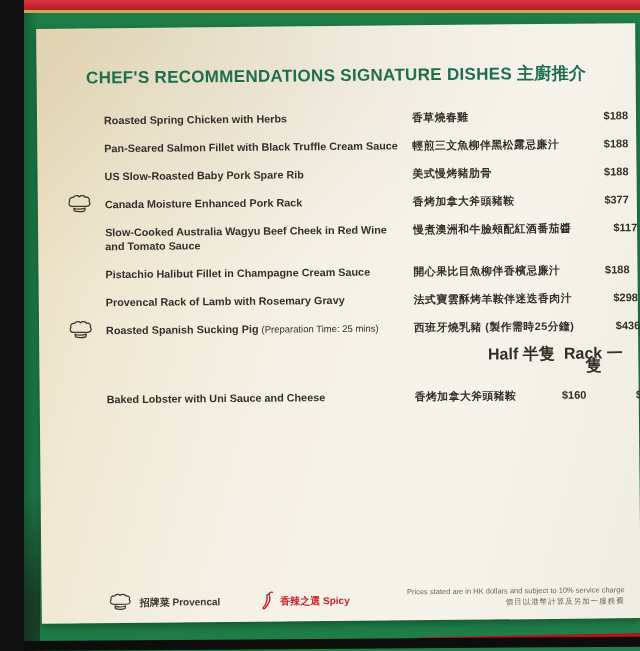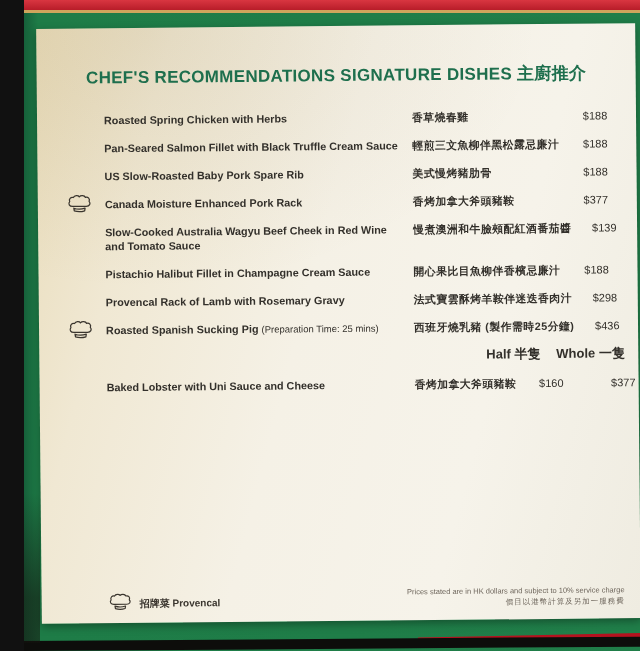--- a/index.html
+++ b/index.html
@@ -20,26 +20,26 @@
           linear-gradient(105deg,#e9dcba 0%,#f0e8d3 18%,#f5f1e6 45%,#f6f3ea 72%,#efece1 100%);
         box-shadow:0 3px 8px rgba(0,0,0,.35);}
   .page-title{margin:38px 10px 0;text-align:center;font-size:17px;font-weight:700;
               letter-spacing:.3px;color:#1e6f4d;}
   .menu{margin-top:24px;padding:0 8px 0 28px;color:#33302b;}
   .menu-row{display:grid;grid-template-columns:39px 308px 1fr 66px;align-items:start;
             margin-bottom:14px;line-height:14px;}
   .menu-row.two-price{grid-template-columns:39px 308px 1fr 70px 74px;}
   .size-header{display:grid;grid-template-columns:39px 308px 1fr 70px 74px;
                margin:0 0 16px;line-height:12px;}
-  .size-header .half,.size-header .whole{text-align:left;font-size:13px;font-weight:700;}
+  .size-header .half,.size-header .whole{text-align:center;font-size:16px;font-weight:700;}
   .cell{display:block;}
   .en{font-size:10.8px;font-weight:700;padding-right:8px;}
   .note{font-size:9.5px;font-weight:400;margin-left:3px;}
   .zh{font-size:10.8px;font-weight:700;white-space:nowrap;letter-spacing:.5px;}
-  .price{font-size:11px;font-weight:400;text-align:center;}
+  .price{font-size:11px;font-weight:700;text-align:right;}
   .icon-cell{height:14px;}
   .icon-cell svg{display:block;margin-top:-3px;}
   .legend{position:absolute;left:66px;bottom:9px;display:flex;align-items:center;gap:40px;}
   .legend-item{display:flex;align-items:center;gap:7px;font-size:10px;font-weight:700;color:#3b362f;}
   .legend-item.spicy{color:#cc2229;}
   .disclaimer{position:absolute;right:16px;bottom:12px;text-align:right;
               font-size:7.5px;line-height:10.5px;color:#6e665c;font-weight:400;}
   .disclaimer .zh-line{letter-spacing:1px;}
 </style>
 </head>
@@ -86,21 +86,21 @@
         </span>
         <span class="cell en">Canada Moisture Enhanced Pork Rack</span>
         <span class="cell zh">香烤加拿大斧頭豬鞍</span>
         <span class="cell price">$377</span>
       </div>
 
       <div class="menu-row">
         <span class="cell icon-cell"></span>
         <span class="cell en">Slow-Cooked Australia Wagyu Beef Cheek in Red Wine and Tomato Sauce</span>
         <span class="cell zh">慢煮澳洲和牛臉頰配紅酒番茄醬</span>
-        <span class="cell price">$139</span>
+        <span class="cell price">$117</span>
       </div>
 
       <div class="menu-row">
         <span class="cell icon-cell"></span>
         <span class="cell en">Pistachio Halibut Fillet in Champagne Cream Sauce</span>
         <span class="cell zh">開心果比目魚柳伴香檳忌廉汁</span>
         <span class="cell price">$188</span>
       </div>
 
       <div class="menu-row">
@@ -122,21 +122,21 @@
         <span class="cell en"><span>Roasted Spanish Sucking Pig</span><span class="note">(Preparation Time: 25 mins)</span></span>
         <span class="cell zh">西班牙燒乳豬 (製作需時25分鐘)</span>
         <span class="cell price">$436</span>
       </div>
 
       <div class="size-header">
         <span></span>
         <span></span>
         <span></span>
         <span class="half">Half 半隻</span>
-        <span class="whole">Whole 一隻</span>
+        <span class="whole">Rack 一隻</span>
       </div>
 
       <div class="menu-row two-price">
         <span class="cell icon-cell"></span>
         <span class="cell en">Baked Lobster with Uni Sauce and Cheese</span>
         <span class="cell zh">香烤加拿大斧頭豬鞍</span>
         <span class="cell price">$160</span>
         <span class="cell price">$377</span>
       </div>
 
@@ -147,20 +147,31 @@
         <span>
           <svg viewBox="0 0 36 27" width="25" height="19">
             <g fill="none" stroke="#3a352e" stroke-width="1.7" stroke-linecap="round" stroke-linejoin="round">
               <path d="M9 16 C 4.5 16, 2.5 12.5, 5 9.5 C 3.5 6, 6.5 3, 10 4 C 11.5 1, 16.5 .8, 18 3.2 C 20 .8, 25 1.2, 26.3 4 C 29.8 3, 32.8 6, 31.2 9.5 C 33.8 12.5, 31.8 16, 27.3 16 Z"></path>
               <path d="M10.5 18.5 q 7.5 2.6 15.2 0 l -.6 3.6 q -7 2.2 -14 0 Z"></path>
             </g>
           </svg>
         </span>
         <span>招牌菜 Provencal</span>
       </div>
+      <div class="legend-item spicy">
+        <span>
+          <svg viewBox="0 0 17 26" width="13" height="20">
+            <g fill="none" stroke="#cc2229" stroke-width="1.8" stroke-linecap="round" stroke-linejoin="round">
+              <path d="M11 4.5 C 12 2.2, 14 1.3, 15.8 2.2"></path>
+              <path d="M11 5 C 13.3 10, 11.3 17, 5.5 22.8 C 4 24.3, 2.4 23.2, 3.5 21.7 C 7.8 17, 8.8 10.5, 8.3 6 C 9 4.6, 10.4 4.4, 11 5 Z"></path>
+            </g>
+          </svg>
+        </span>
+        <span>香辣之選 Spicy</span>
+      </div>
     </div>
 
     <div class="disclaimer">
       <div>Prices stated are in HK dollars and subject to 10% service charge</div>
       <div class="zh-line">價目以港幣計算及另加一服務費</div>
     </div>
   </div>
 
   <div class="bottom-red"></div>
   <div class="bottom-black"></div>

